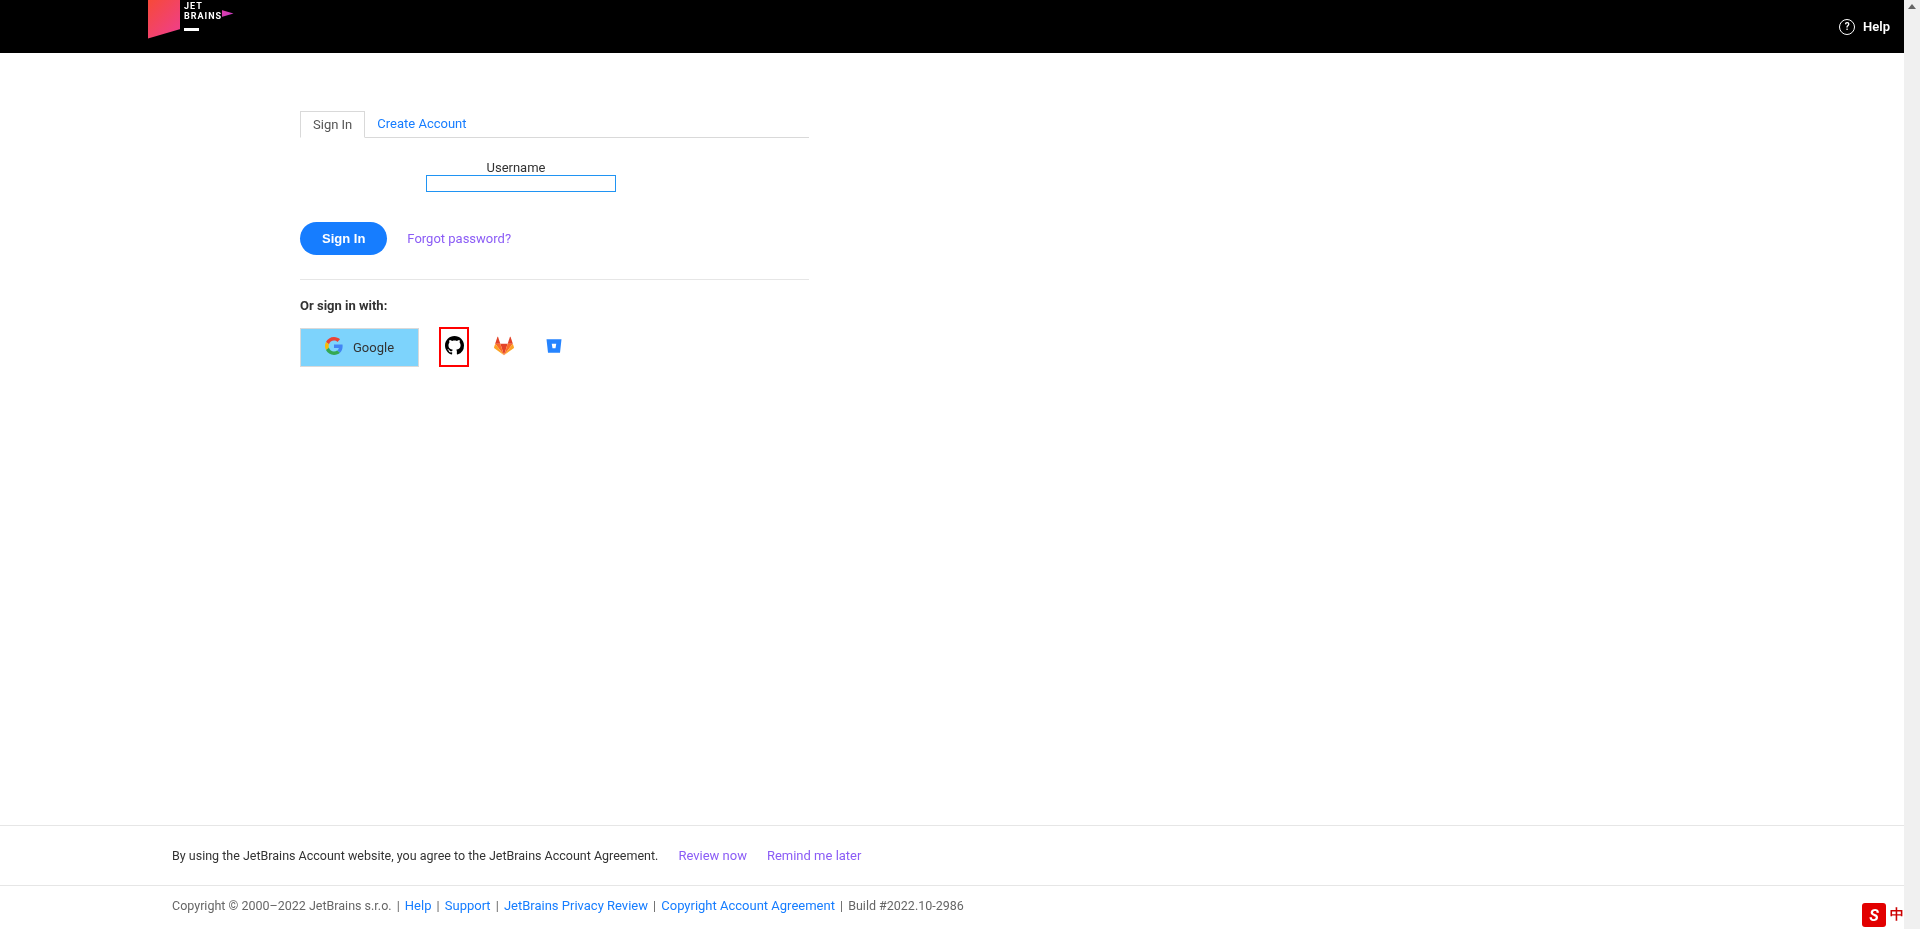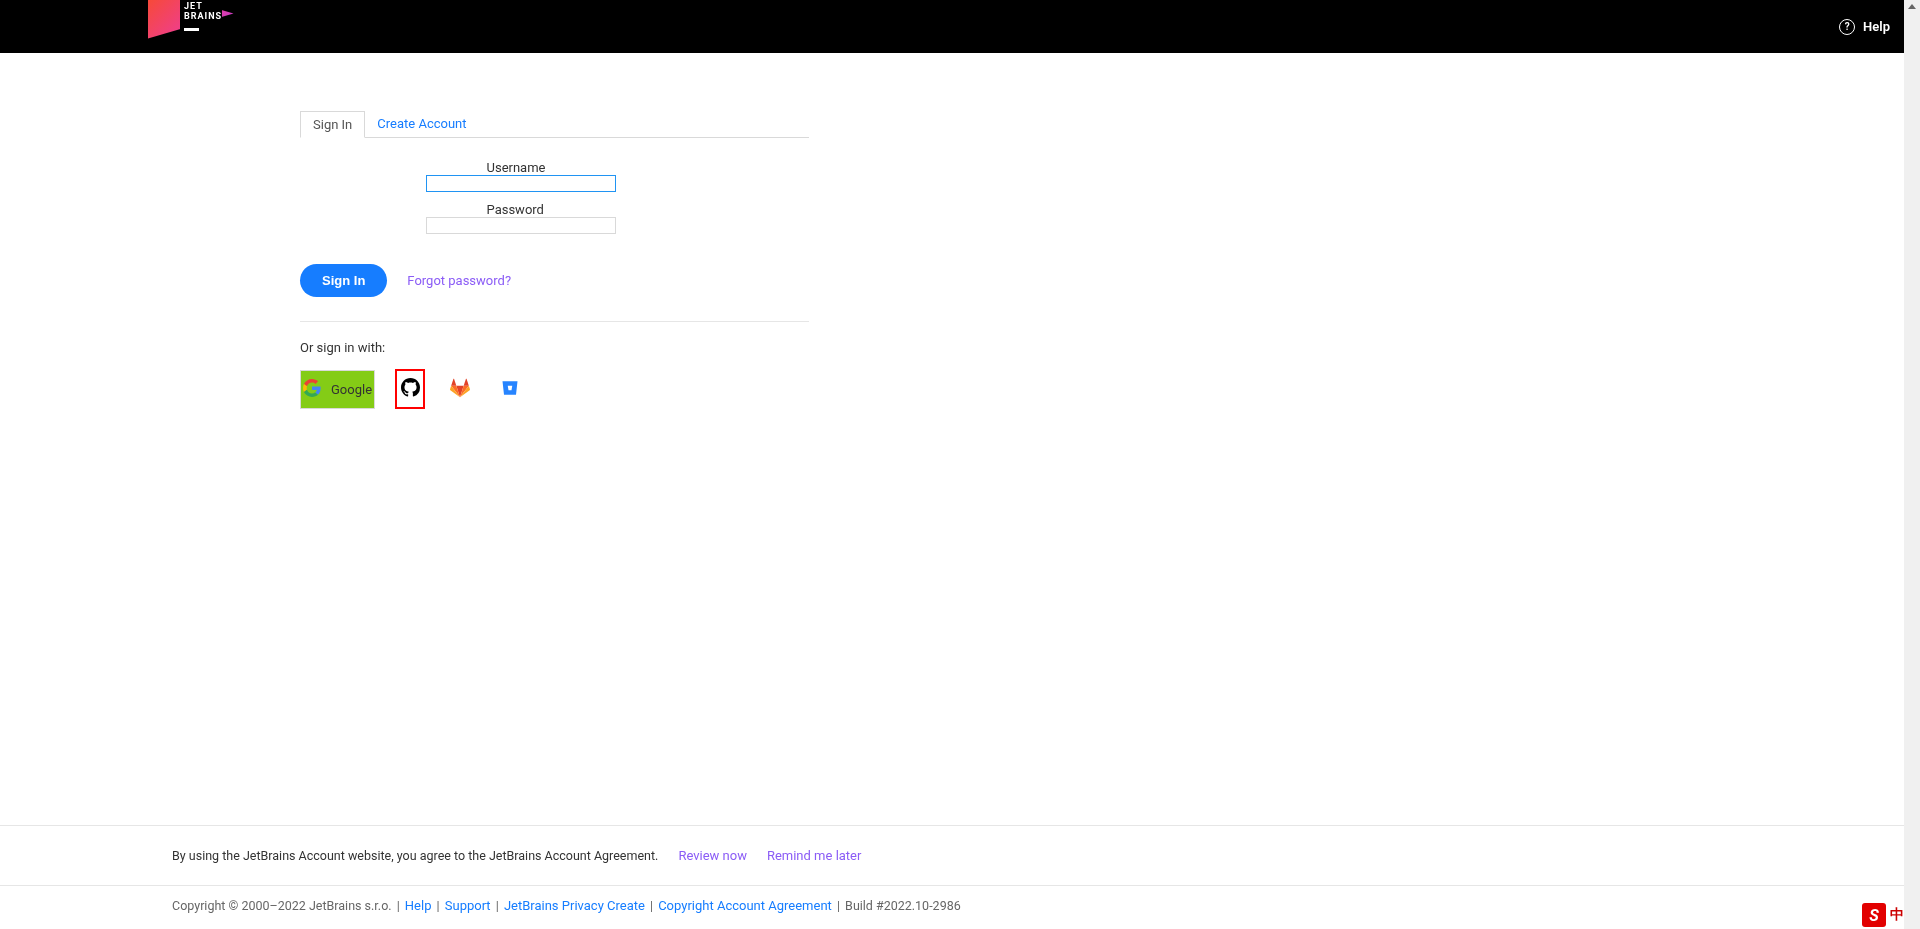--- a/index.html
+++ b/index.html
@@ -158,40 +158,40 @@
     .link {
       color: #8b5cf6;
       font-size: 13px;
       cursor: pointer;
     }
     .divider {
       border-top: 1px solid #e6e6e6;
       margin: 24px 0 18px 68px;
     }
     .social-label {
-      font-weight: 400;
+      font-weight: 700;
       font-size: 13px;
       margin-left: 68px;
       margin-bottom: 14px;
     }
     .social-row {
       display: flex;
       align-items: center;
       gap: 20px;
       margin-left: 68px;
     }
     .social-btn {
       display: flex;
       align-items: center;
       gap: 10px;
       border: 1px solid #d9d9d9;
-      padding: 8px 2px;
-      font-size: 13px;
-      cursor: pointer;
-      background: #84cc16;
+      padding: 8px 24px;
+      font-size: 13px;
+      cursor: pointer;
+      background: #7dd3fc;
     }
     .social-icon-btn {
       width: 30px;
       height: 30px;
       display: flex;
       align-items: center;
       justify-content: center;
       cursor: pointer;
     }
     .social-icon-btn.highlighted {
@@ -297,24 +297,20 @@
     </div>
     <div class="tab inactive">
       <span>Create Account</span>
     </div>
   </div>
 
   <div class="form-section">
     <div class="form-row">
       <label class="form-label">Username</label>
       <input type="text" class="form-input focused" value="" style="">
-    </div>
-    <div class="form-row">
-      <label class="form-label">Password</label>
-      <input type="password" class="form-input" value="" style="">
     </div>
     <div class="action-row">
       <button class="btn-primary">
         <span>Sign In</span>
       </button>
       <span class="link">Forgot password?</span>
     </div>
     <div class="divider"></div>
     <div class="social-label">Or sign in with:</div>
     <div class="social-row">
@@ -366,21 +362,21 @@
     <span class="link">Review now</span>
     <span class="link">Remind me later</span>
   </div>
   <div class="footer-copyright">
     <span>Copyright © 2000–2022 JetBrains s.r.o.</span>
     <span class="sep"> | </span>
     <span class="link">Help</span>
     <span class="sep"> | </span>
     <span class="link">Support</span>
     <span class="sep"> | </span>
-    <span class="link">JetBrains Privacy Create</span>
+    <span class="link">JetBrains Privacy Review</span>
     <span class="sep"> | </span>
     <span class="link">Copyright Account Agreement</span>
     <span class="sep"> | </span>
     <span>Build #2022.10-2986</span>
   </div>
 </div>
 
 <div class="scrollbar">
   <div class="scrollbar-arrow" style="top:4px;border-bottom:5px solid #666;"></div>
 </div>

